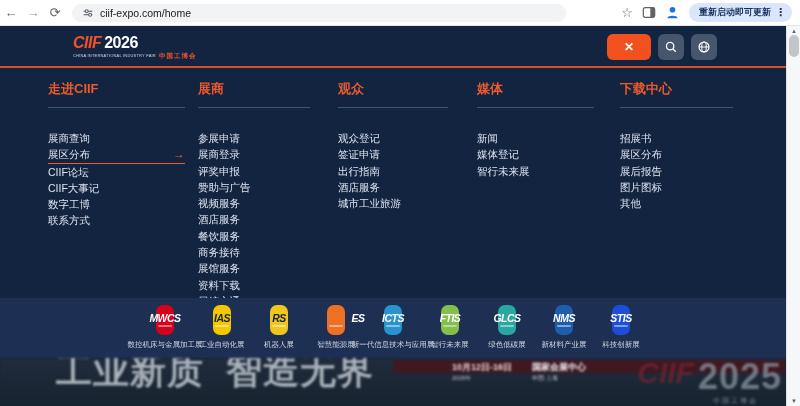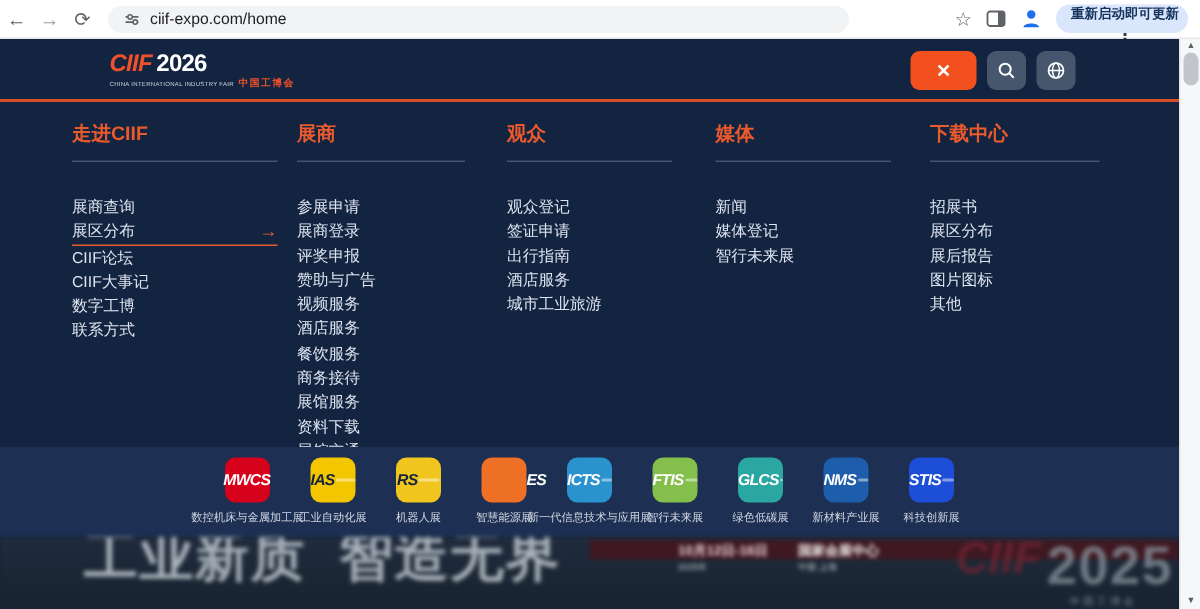--- a/index.html
+++ b/index.html
@@ -11,21 +11,21 @@
   .chrome { position:absolute; top:0; left:0; width:800px; height:26px; background:#ffffff;
     border-bottom:1px solid #e4e6e8; display:flex; align-items:center; }
   .navbtn { font-size:13px; color:#5f6368; width:22px; text-align:center; cursor:pointer; }
   .navbtn.fwd { color:#9aa0a6; }
   .urlbar { width:494px; height:18px; margin-left:6px; background:#f1f3f4; border-radius:9px;
     display:flex; align-items:center; padding:0 10px; gap:6px; }
   .urlbar .url { font-size:10.5px; color:#202124; }
   .chrome-right { margin-left:auto; display:flex; align-items:center; gap:9px; padding-right:8px; }
   .star { font-size:13px; color:#5f6368; }
   .chip { height:19px; background:#d9e6fb; border-radius:10px; display:flex; align-items:center;
-    gap:4px; padding:0 6px 0 10px;flex-direction:column; }
+    gap:4px; padding:0 6px 0 10px; }
   .chip span.txt { font-size:9px; color:#16335e; font-weight:bold; }
   .kebab { font-size:11px; color:#30374a; font-weight:bold; }
 
   
   .page { position:absolute; top:26px; left:0; width:800px; height:380px; background:#132441; }
 
   
   .menu { position:absolute; top:0; left:0; width:786px; height:272px; background:#132441; }
   .menu-header { position:absolute; top:0; left:0; width:786px; height:42px;
     border-bottom:2px solid #d8502a; }
@@ -55,21 +55,21 @@
   .col ul { list-style:none; margin-top:22px; }
   .col li { line-height:16.3px; font-size:10.5px; color:#dde3ee; cursor:pointer; white-space:nowrap; }
   .col li.active { display:flex; justify-content:space-between; align-items:center;
     border-bottom:1px solid #ea5a2c; }
   .arr { color:#ea5a2c; font-size:12px; font-weight:bold; }
 
   
   .band { position:absolute; top:272px; left:0; width:786px; height:60px; background:#1d2f52;
     display:flex; justify-content:center; align-items:flex-start; padding-top:7px; }
   .show { width:57px; display:flex; flex-direction:column; align-items:center; cursor:pointer; }
-  .sq { width:30px; height:30px; border-radius:7px; display:flex; flex-direction:row;
+  .sq { width:18px; height:30px; border-radius:7px; display:flex; flex-direction:column;
     align-items:center; justify-content:center; gap:1px; }
   .sq .abbr { font-size:10.5px; font-weight:800; font-style:italic; letter-spacing:-0.5px; line-height:1; }
   .sq .bar { width:14px; height:2px; background:rgba(255,255,255,.45); border-radius:1px; }
   .show .lbl { margin-top:5px; font-size:7.5px; color:#cfd6e2; white-space:nowrap; }
 
   
   .bg-strip { position:absolute; top:332px; left:0; width:786px; height:48px; overflow:hidden;
     background:linear-gradient(#202c3d,#17232e); filter:blur(1.3px); }
   .slogan { position:absolute; left:56px; top:-11px; font-size:36px; font-weight:800;
     color:#b4bcc4; letter-spacing:1px; white-space:pre; opacity:.92; }

